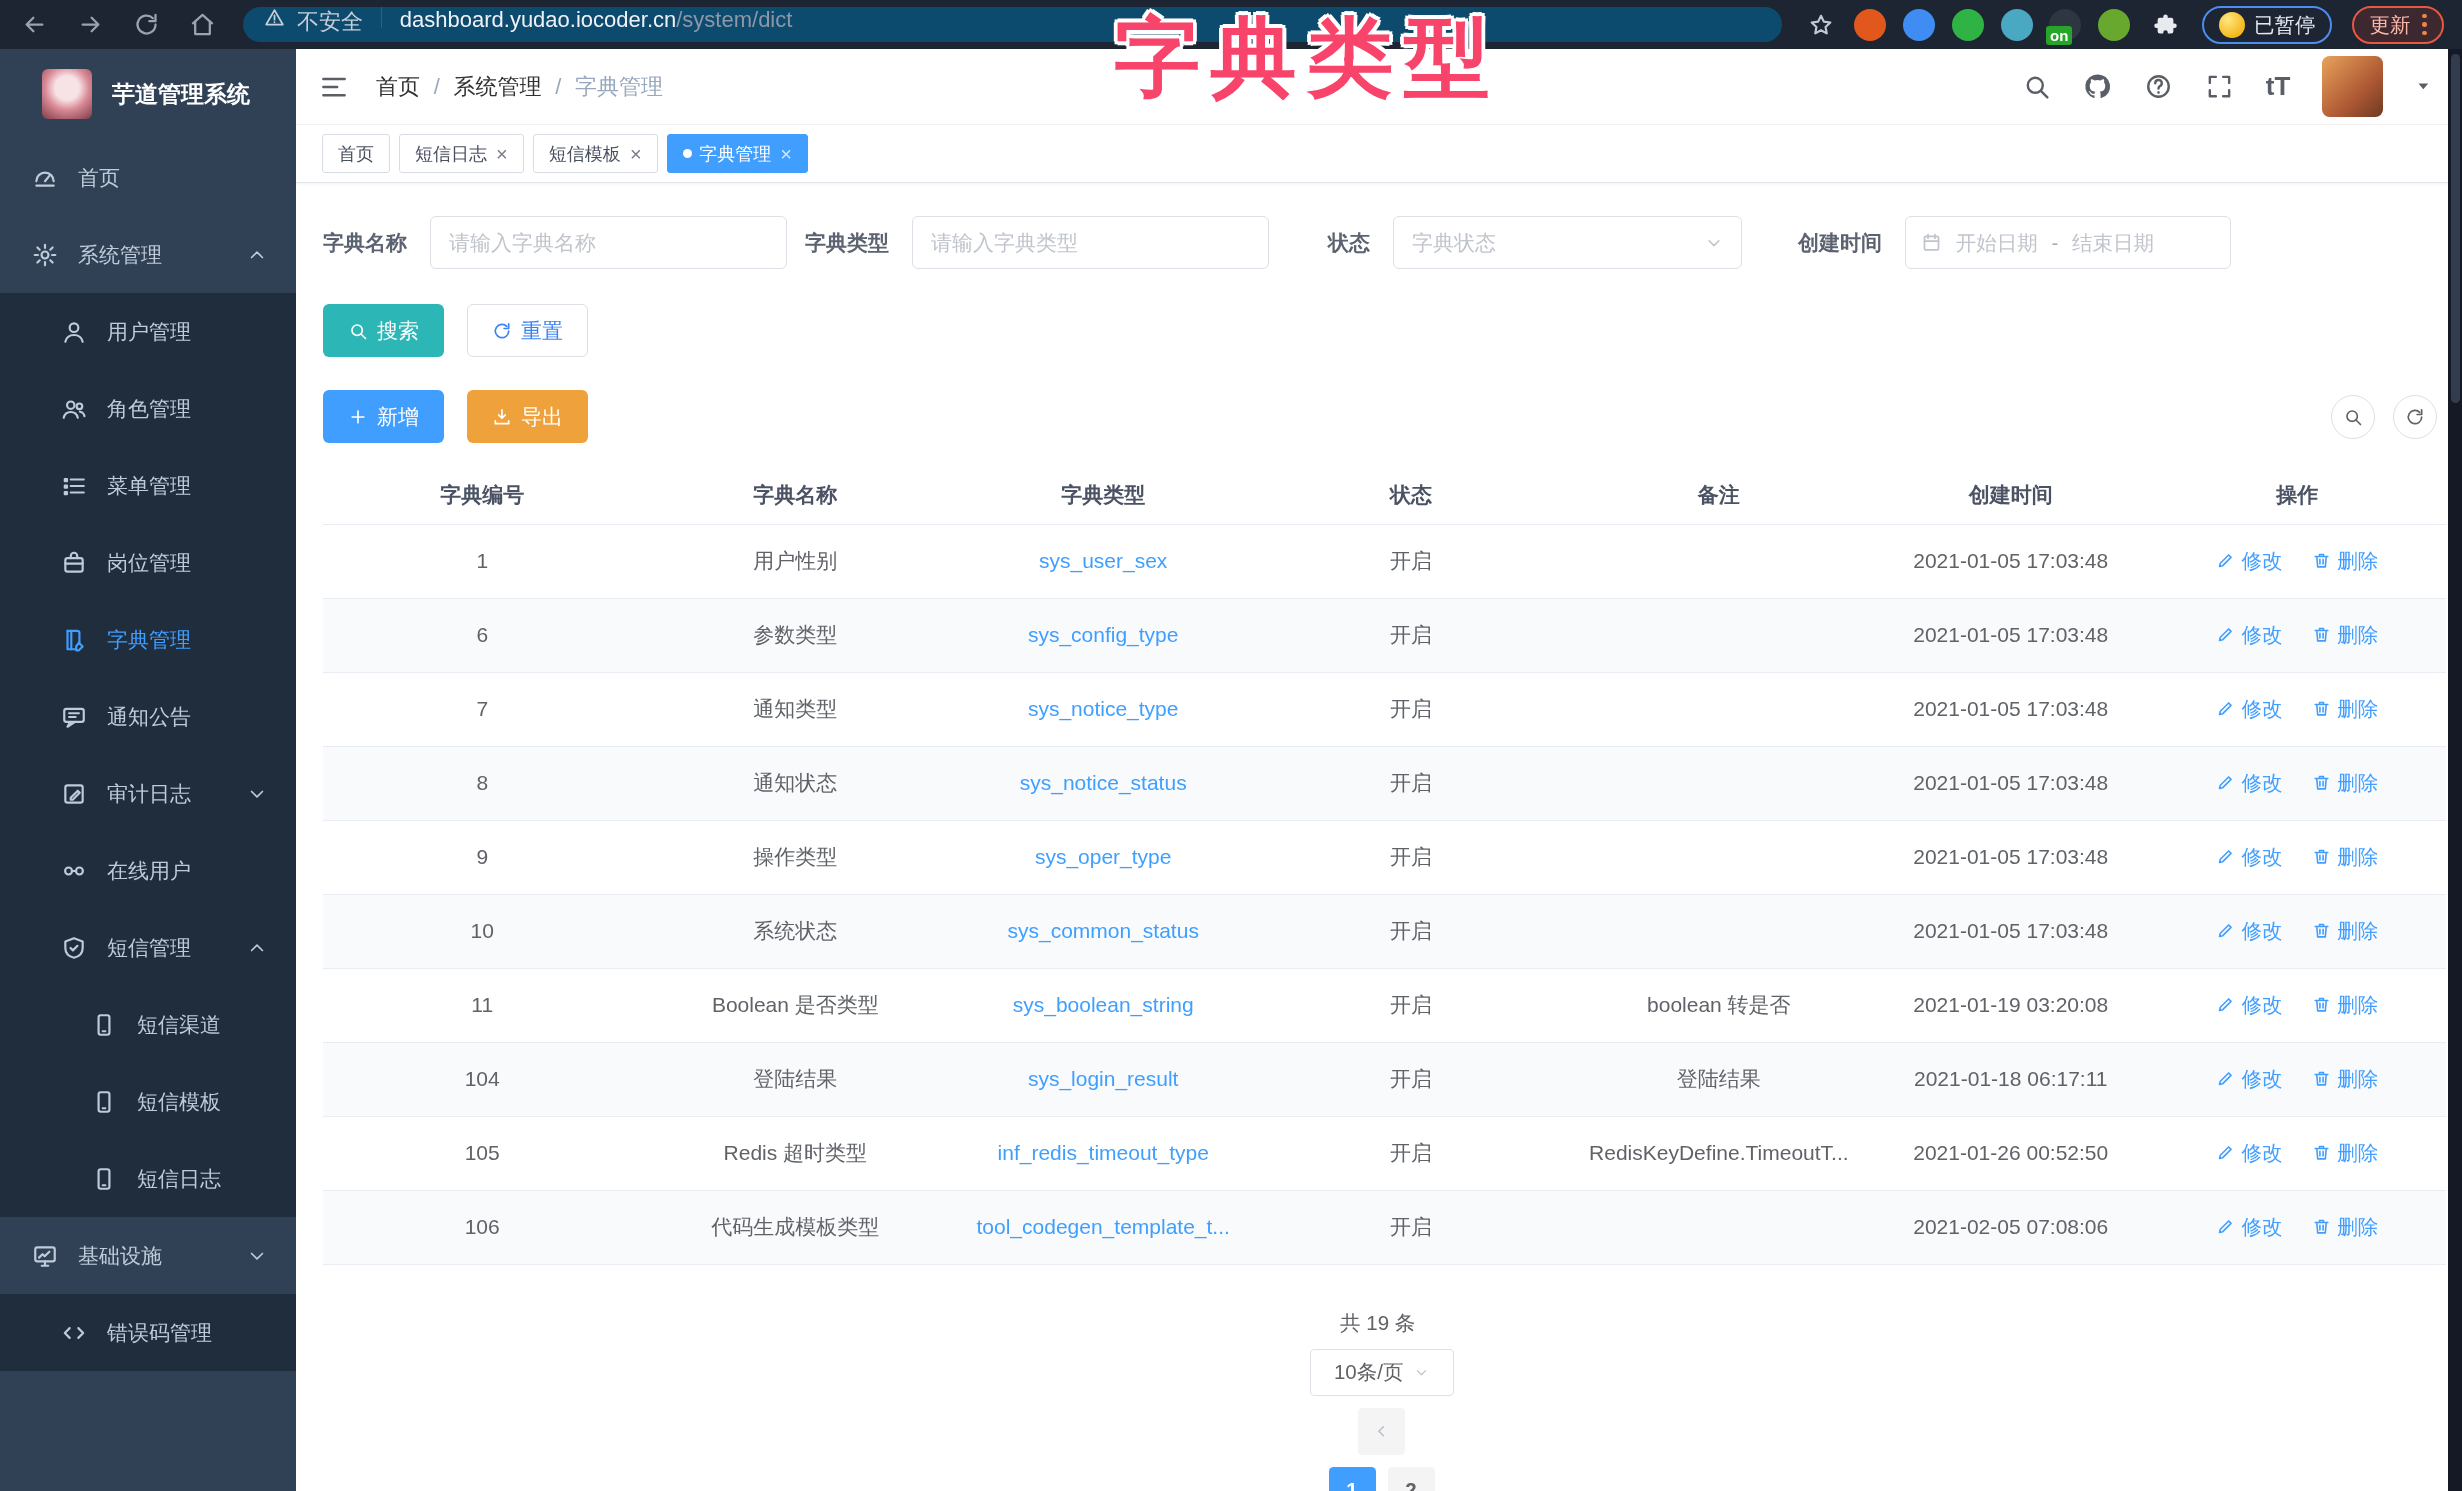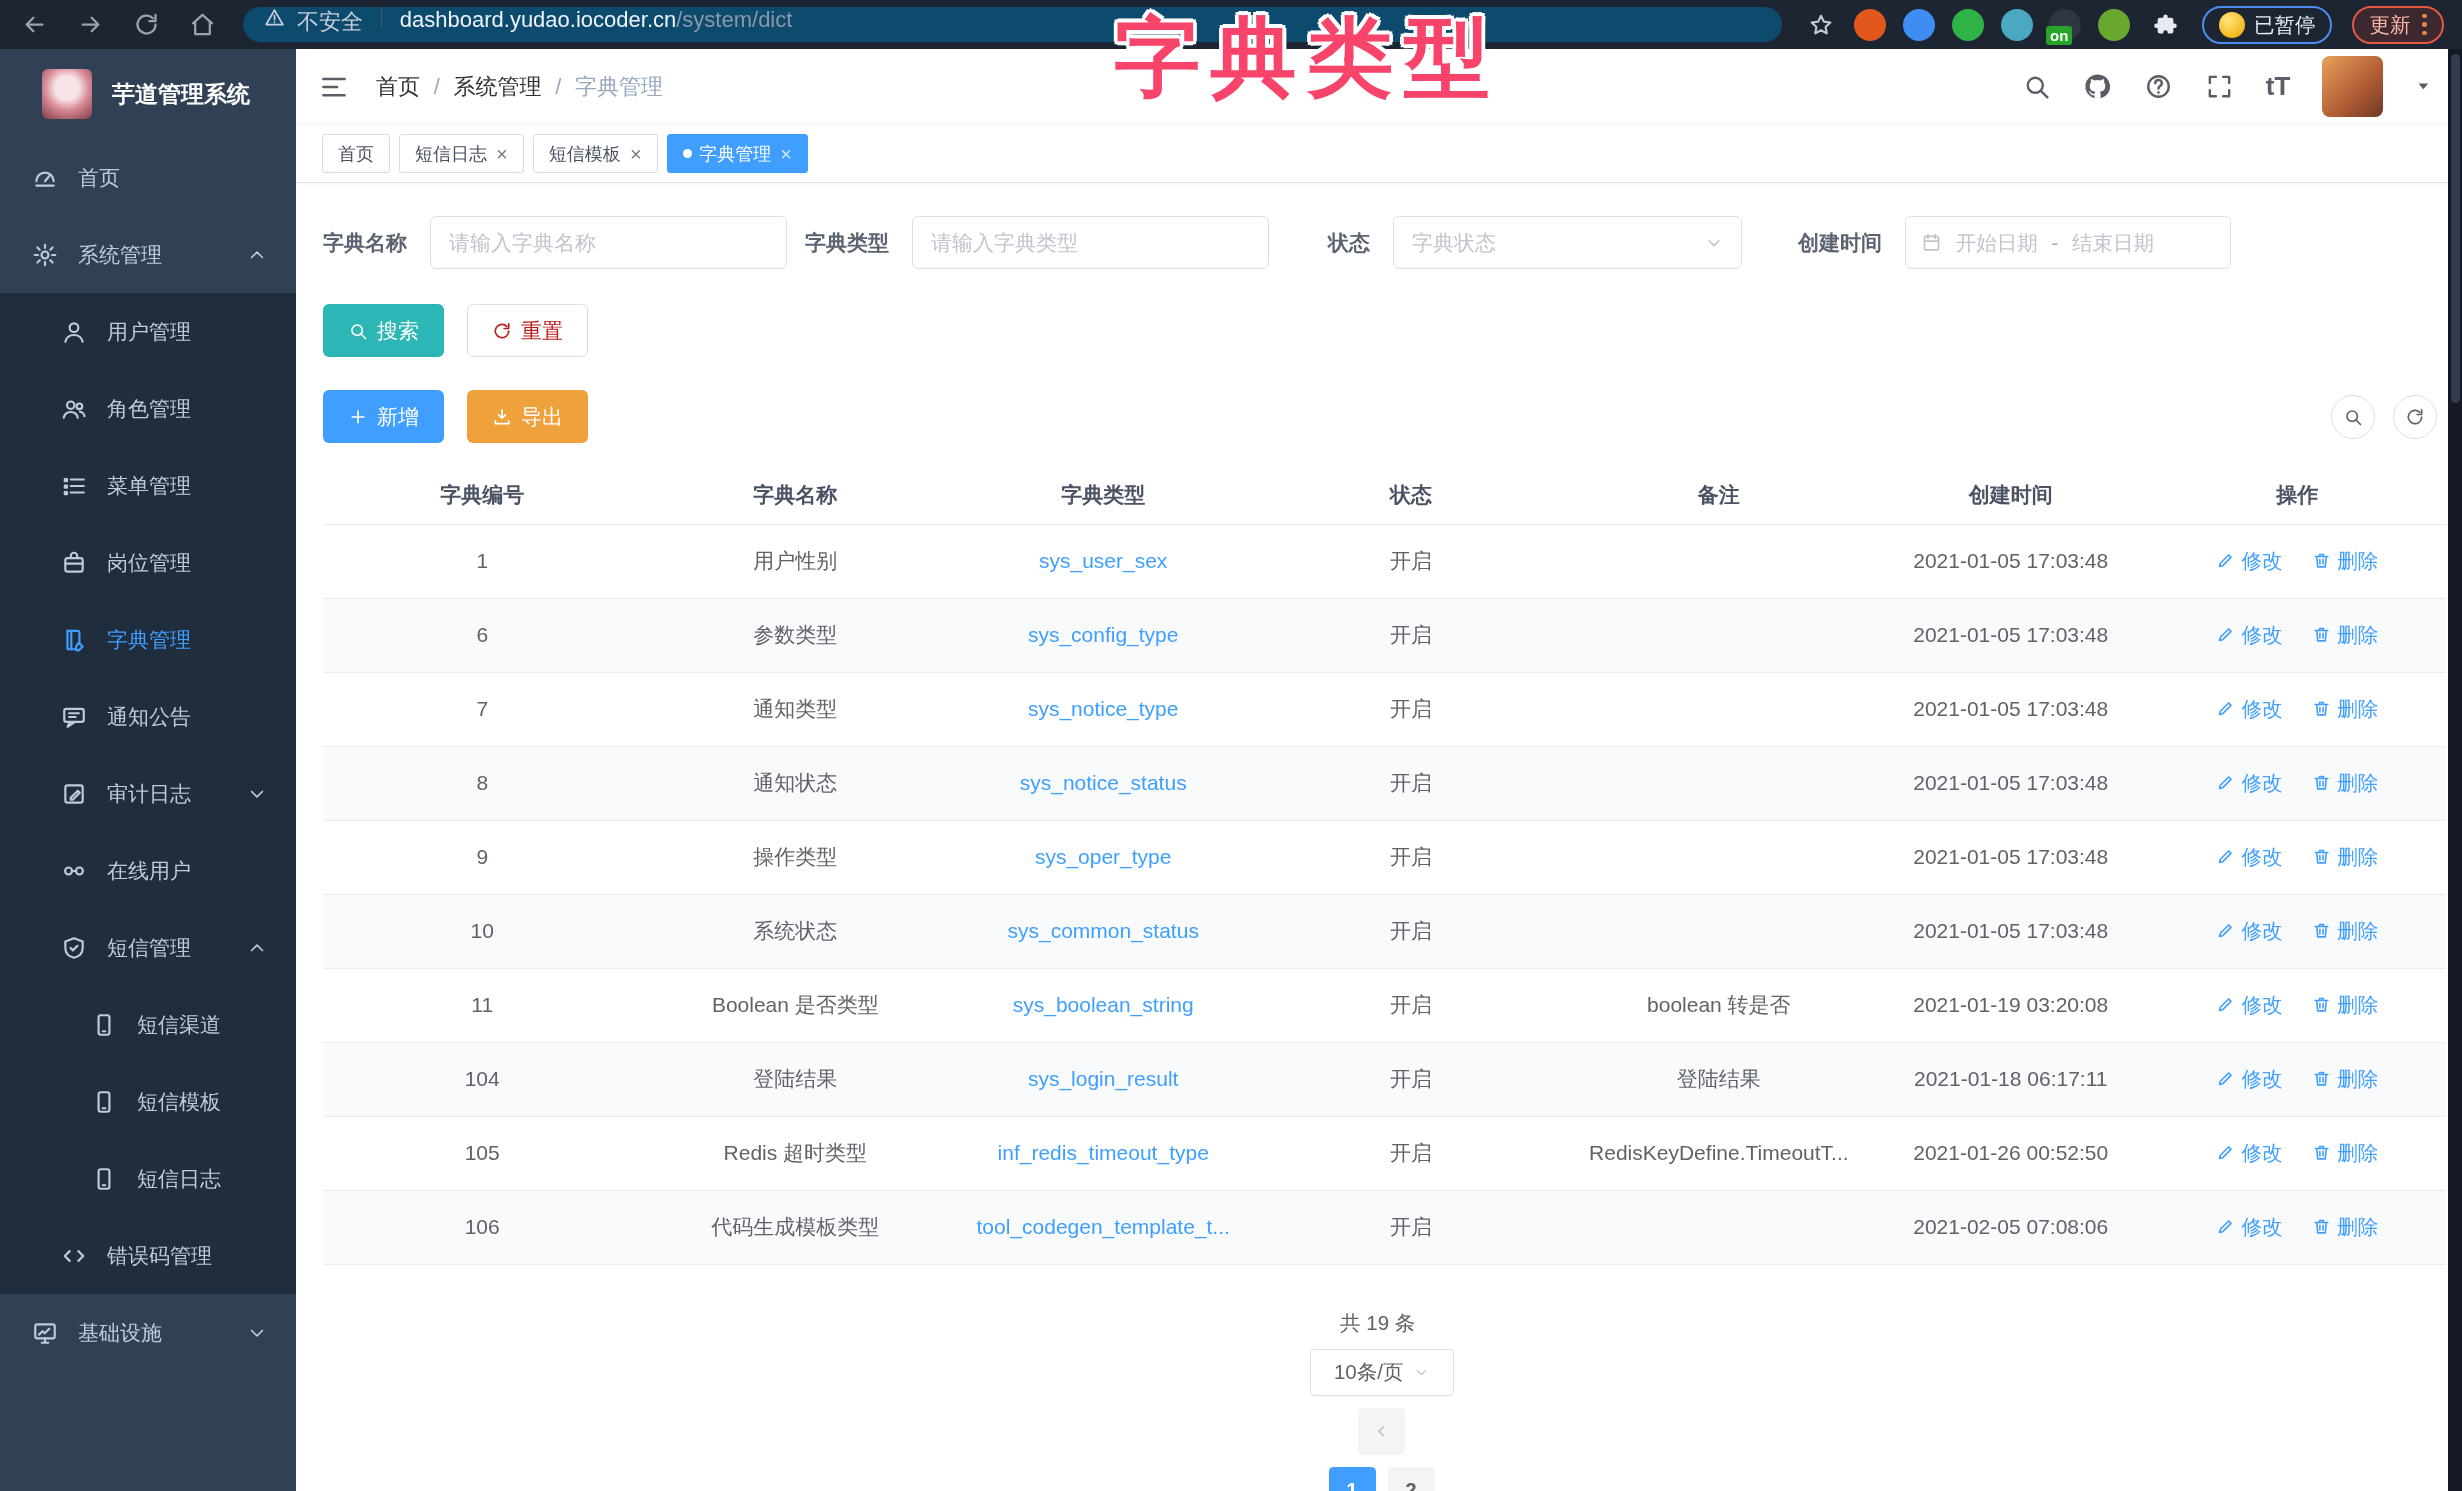--- a/index.html
+++ b/index.html
@@ -107,21 +107,21 @@
   .f-dates { width:326px; height:53px; border:0.8px solid #dcdfe6; border-radius:6px;
     display:flex; align-items:center; padding:0 15px; gap:13.7px; font-size:20.5px; color:#c0c4cc; }
   .f-dates .cal { width:21px; height:21px; color:#c0c4cc; flex:none; }
   .f-dates .dsep { color:#a8abb2; }
 
   .btn-row { display:flex; align-items:center; gap:23px; margin-top:35px; }
   .btn { height:53px; display:inline-flex; align-items:center; gap:9px; padding:0 24px;
     border-radius:6px; font-size:21px; cursor:pointer; border:0.8px solid transparent; white-space:nowrap; }
   .btn .bi { width:20px; height:20px; }
   .btn.search { background:#2cb6b6; color:#fff; }
-  .btn.reset { background:#fff; color:#b91c1c; border-color:#dcdfe6; }
+  .btn.reset { background:#fff; color:#3b82f6; border-color:#dcdfe6; }
   .btn.add { background:#409eff; color:#fff; }
   .btn.export { background:#efa23c; color:#fff; }
 
   .toolbar { display:flex; align-items:center; gap:23px; margin-top:33px; }
   .tool-right { margin-left:auto; display:flex; gap:18px; padding-right:9px; }
   .circle-btn { width:44px; height:44px; border-radius:50%; border:0.8px solid #dcdfe6;
     display:flex; align-items:center; justify-content:center; color:#606266; background:#fff; cursor:pointer; }
   .circle-btn .bi { width:20px; height:20px; }
 
   
@@ -426,44 +426,44 @@
             <span class="mi">
               <svg viewBox="0 0 24 24" fill="none" stroke="currentColor" stroke-width="2" stroke-linecap="round" stroke-linejoin="round">
                 <rect x="7" y="3" width="10" height="18" rx="2"></rect>
                 <path d="M10.8 17.8h2.4"></path>
               </svg>
             </span>
             <span>短信日志</span>
             <span class="chev"></span>
           </div>
 
-          <div class="m-item level-2">
-            <span class="mi">
-              <svg viewBox="0 0 24 24" fill="none" stroke="currentColor" stroke-width="2" stroke-linecap="round" stroke-linejoin="round">
-                <path d="M8 7.5L3.5 12 8 16.5M16 7.5l4.5 4.5L16 16.5"></path>
-              </svg>
-            </span>
-            <span>错误码管理</span>
-            <span class="chev"></span>
-          </div>
-
           <div class="m-item level-1">
             <span class="mi">
               <svg viewBox="0 0 24 24" fill="none" stroke="currentColor" stroke-width="2" stroke-linecap="round" stroke-linejoin="round">
                 <rect x="3" y="4" width="18" height="13" rx="2"></rect>
                 <path d="M9 21h6M12 17v4"></path>
                 <path d="M6.5 13.5l3.2-3.2 2 2 4.3-4.3"></path>
               </svg>
             </span>
             <span>基础设施</span>
             <span class="chev">
               <svg viewBox="0 0 24 24" fill="none" stroke="currentColor" stroke-width="2" stroke-linecap="round" stroke-linejoin="round">
                 <path d="M5.5 9l6.5 6.5L18.5 9"></path>
               </svg>
             </span>
+          </div>
+
+          <div class="m-item level-2">
+            <span class="mi">
+              <svg viewBox="0 0 24 24" fill="none" stroke="currentColor" stroke-width="2" stroke-linecap="round" stroke-linejoin="round">
+                <path d="M8 7.5L3.5 12 8 16.5M16 7.5l4.5 4.5L16 16.5"></path>
+              </svg>
+            </span>
+            <span>错误码管理</span>
+            <span class="chev"></span>
           </div>
         </nav>
     </aside>
 
     <div class="main">
 
       <div class="navbar">
         <span class="hamburger"><svg viewBox="0 0 24 24" fill="none" stroke="currentColor" stroke-width="2" stroke-linecap="round" stroke-linejoin="round">
               <path d="M3.5 5.5h17M3.5 12h11M3.5 18.5h17"></path>
             </svg></span>

